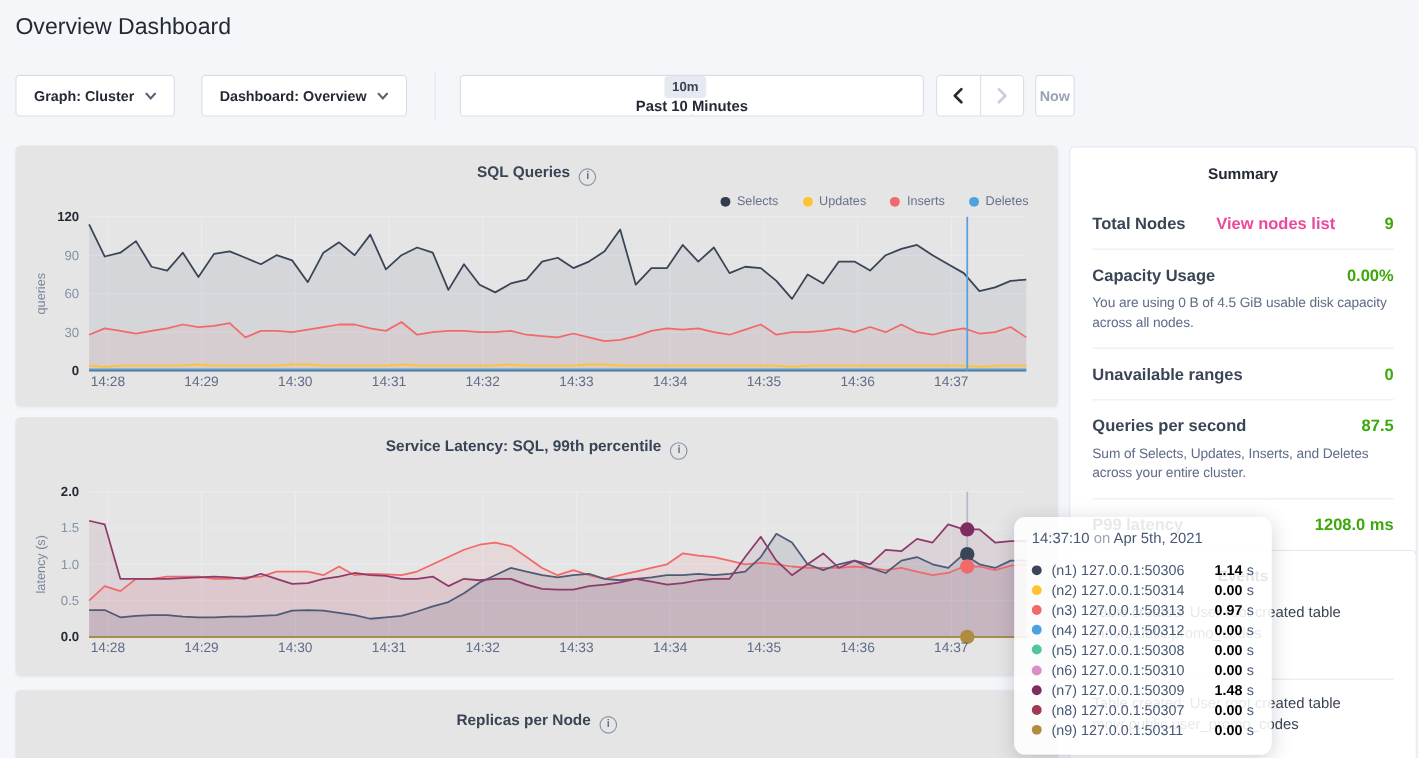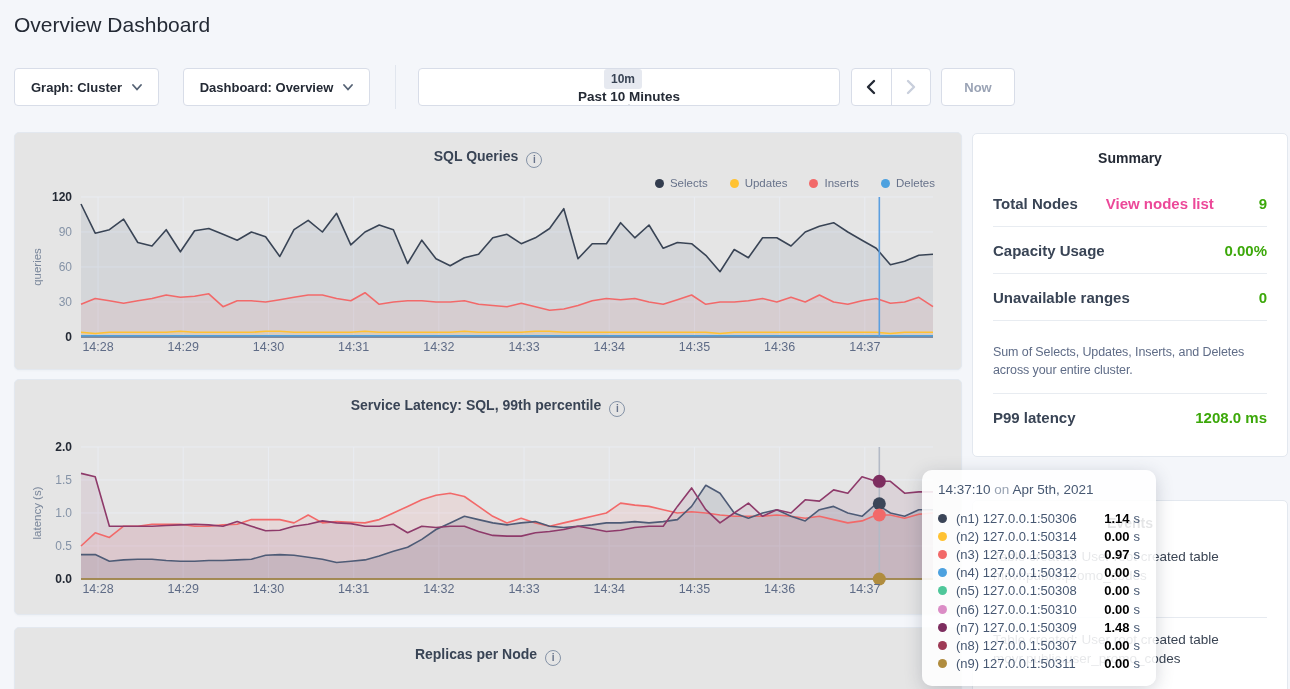--- a/index.html
+++ b/index.html
@@ -22,21 +22,21 @@
   .dd2 { left:183px; width:187px; justify-content:center; gap:10px; }
   .vsep { position:absolute; top:65px; left:395px; width:1px; height:44px; background:#E1E6EE; }
   .timepicker { left:418px; width:422px; padding:0 14px;flex-direction:column; }
   .time-badge { background:#E6E9F0; color:#394455; font-size:12px; font-weight:700;
     border-radius:3px; padding:3px 7px; margin-right:12px; }
   .time-label { flex:1; text-align:left; font-size:13.5px; }
   .arrowgroup { position:absolute; top:68px; left:851px; width:80px; height:38px;
     background:#fff; border:1px solid #D8DDE8; border-radius:4px; display:flex; }
   .arrowbtn { width:40px; height:100%; display:flex; align-items:center; justify-content:center; cursor:pointer; background:transparent; border:none; }
   .arrowbtn + .arrowbtn { border-left:1px solid #D8DDE8; }
-  .nowbtn { left:941px; width:74px; justify-content:center; color:#9AA3B5; cursor:default; }
+  .nowbtn { left:941px; width:36px; justify-content:center; color:#9AA3B5; cursor:default; }
   
   .panel { position:absolute; background:#e5e5e5; border:1px solid #E3E8EF; border-radius:5px;
     box-shadow:0 1px 2px rgba(40,50,70,0.03); }
   .panel-sql      { left:14px; top:132px; width:948px; height:238px; }
   .panel-latency  { left:14px; top:379px; width:948px; height:236px; }
   .panel-replicas { left:14px; top:627px; width:948px; height:70px; }
   .ptitle { text-align:center; font-size:14px; font-weight:700; color:#394455; }
   .panel-sql .ptitle { padding-top:15px; }
   .panel-latency .ptitle { padding-top:17px; }
   .panel-replicas .ptitle { padding-top:18px; }
@@ -247,28 +247,33 @@
       <span class="slabel">Total Nodes</span>
       <a class="slink">View nodes list</a>
       <span class="sval">9</span>
     </div>
   </div>
   <div class="srow">
     <div class="srow-main">
       <span class="slabel">Capacity Usage</span>
       <span class="sval">0.00%</span>
     </div>
+    <div class="sdesc">You are using 0 B of 4.5 GiB usable disk capacity across all nodes.</div>
   </div>
   <div class="srow">
     <div class="srow-main">
       <span class="slabel">Unavailable ranges</span>
       <span class="sval">0</span>
     </div>
   </div>
   <div class="srow">
+    <div class="srow-main">
+      <span class="slabel">Queries per second</span>
+      <span class="sval">87.5</span>
+    </div>
     <div class="sdesc">Sum of Selects, Updates, Inserts, and Deletes across your entire cluster.</div>
   </div>
   <div class="srow">
     <div class="srow-main">
       <span class="slabel">P99 latency</span>
       <span class="sval">1208.0 ms</span>
     </div>
   </div>
 </aside>
 

